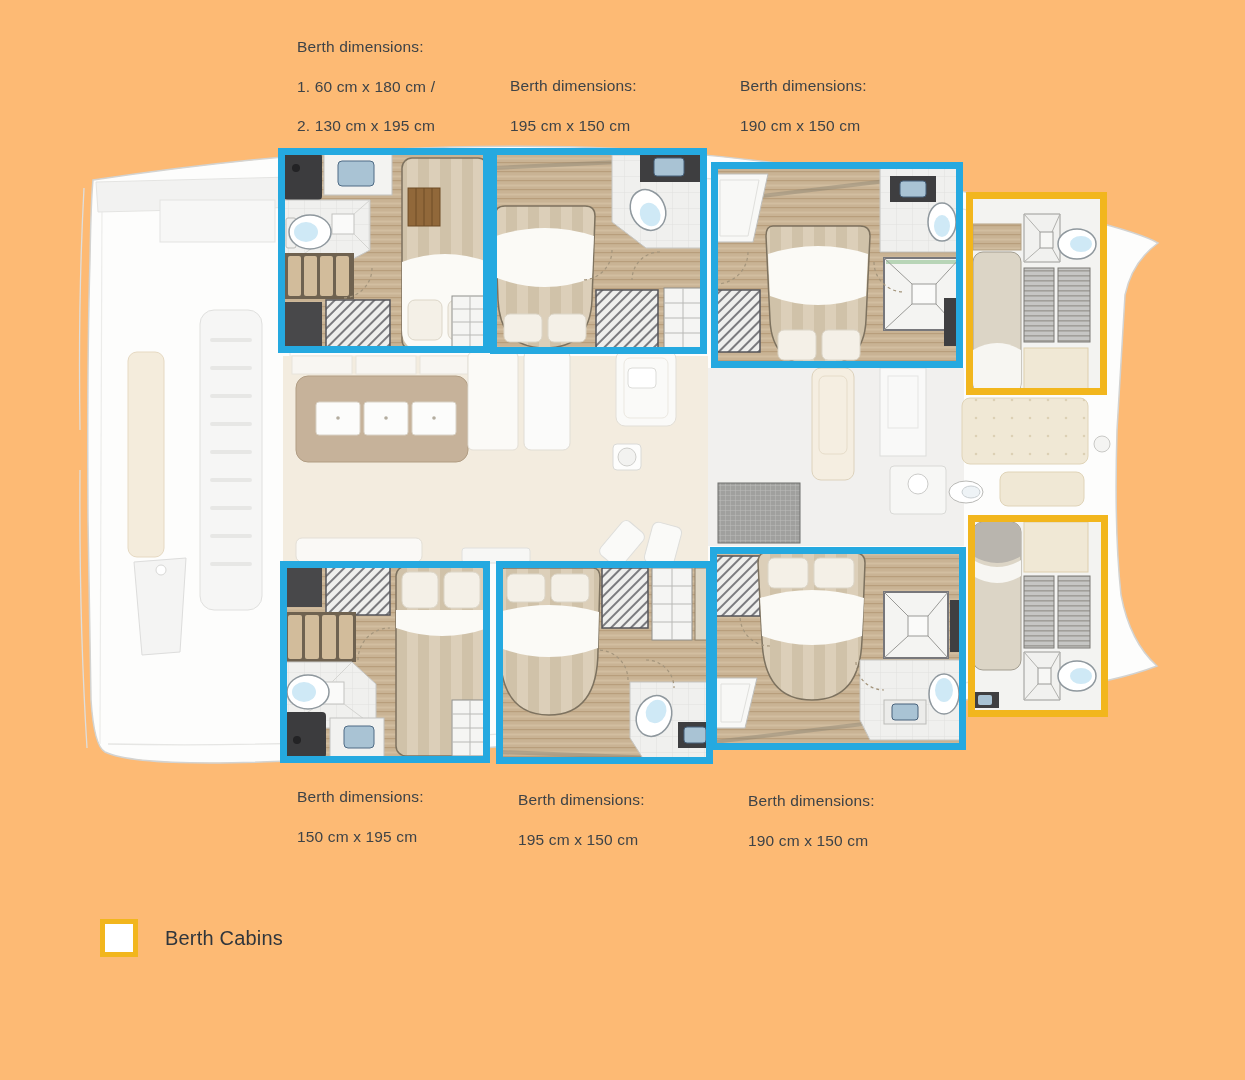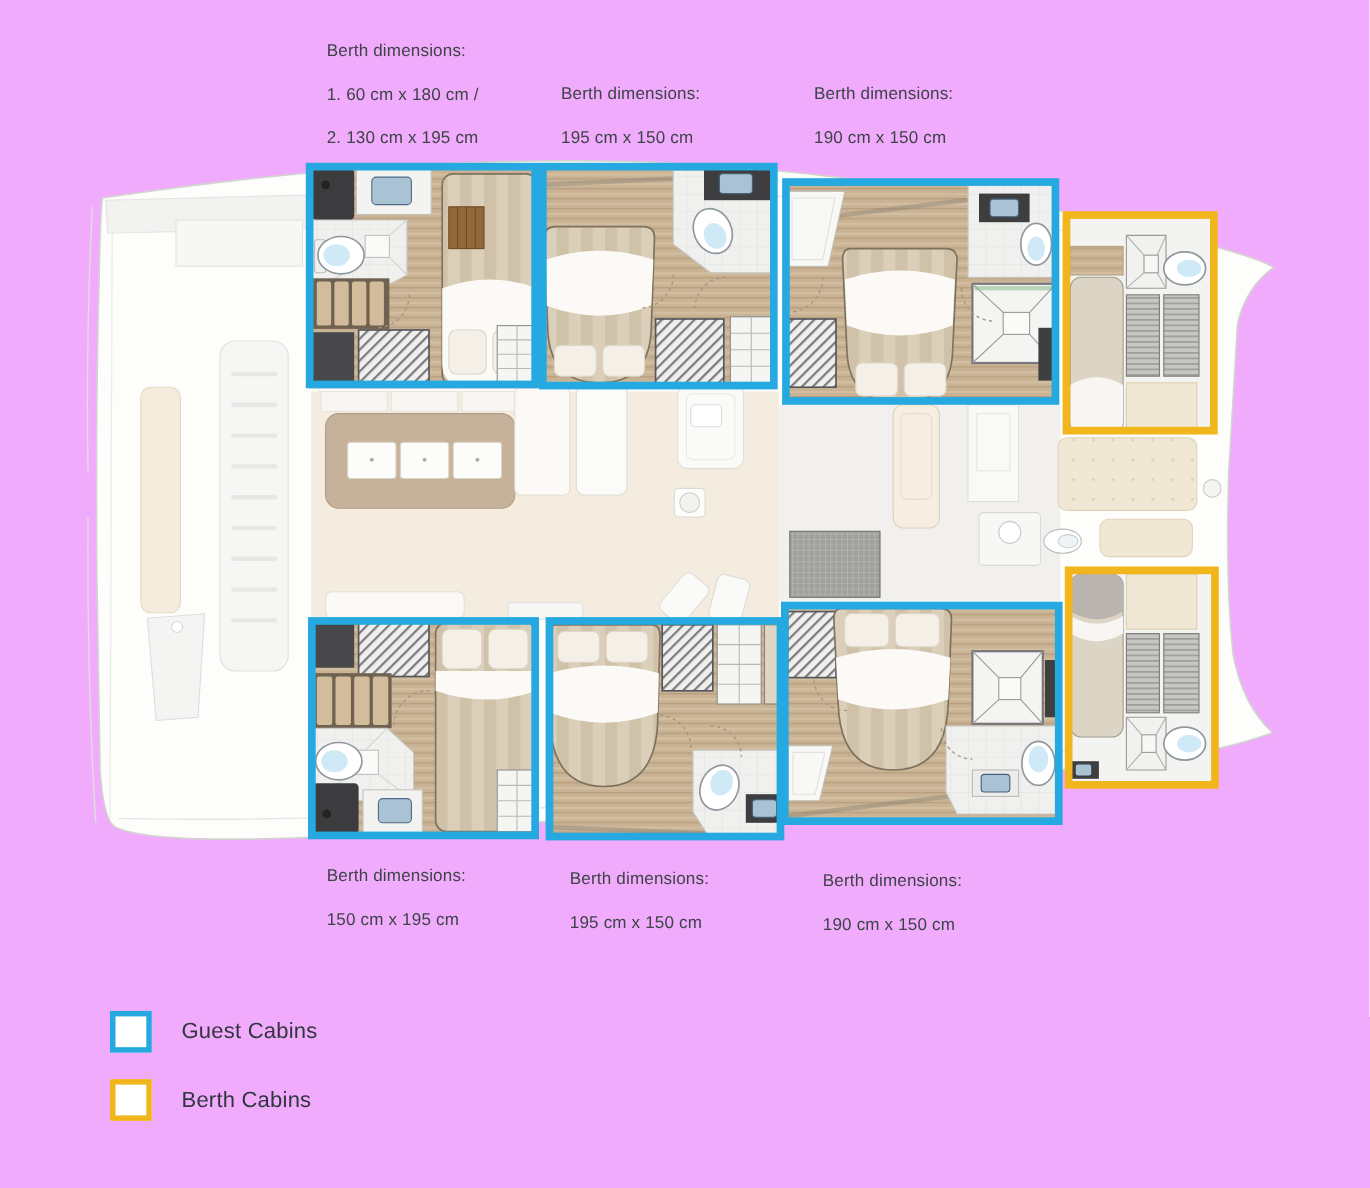--- a/index.html
+++ b/index.html
@@ -1,16 +1,16 @@
 <!DOCTYPE html>
 <html><head>
 <meta charset="utf-8">
 <style>
   html,body{margin:0;padding:0;background:#fff;}
-  .canvas{position:relative;width:1245px;height:1080px;background:#f0abfc;
+  .canvas{position:relative;width:1245px;height:1080px;background:#fdba74;
           font-family:"Liberation Sans",sans-serif;overflow:hidden;}
   svg{position:absolute;left:0;top:0;}
   .anno{position:absolute;}
   .anno p{margin:0 0 22px 0;font-size:15.5px;line-height:17.5px;color:#3E4347;letter-spacing:.15px;}
   .box{position:absolute;border:7px solid;box-sizing:border-box;background:transparent;}
   .box.guest{border-color:#25A9E0;}
   .box.crew{border-color:#F2B61D;}
   .legend{position:absolute;left:100px;top:919px;}
   .legend-row{display:flex;align-items:center;margin-bottom:24px;}
   .swatch{width:28px;height:28px;border:5px solid;background:#fff;}
@@ -391,22 +391,18 @@
   <p>Berth dimensions:</p>
   <p>195 cm x 150 cm</p>
 </div>
 <div class="anno" style="left:748px;top:792px;">
   <p>Berth dimensions:</p>
   <p>190 cm x 150 cm</p>
 </div>
 
 <div class="legend">
   <div class="legend-row">
-    <div class="swatch guest"></div>
-    <span class="legend-label">Guest Cabins</span>
-  </div>
-  <div class="legend-row">
     <div class="swatch crew"></div>
     <span class="legend-label">Berth Cabins</span>
   </div>
 </div>
 
 </div>
 
 </body></html>

